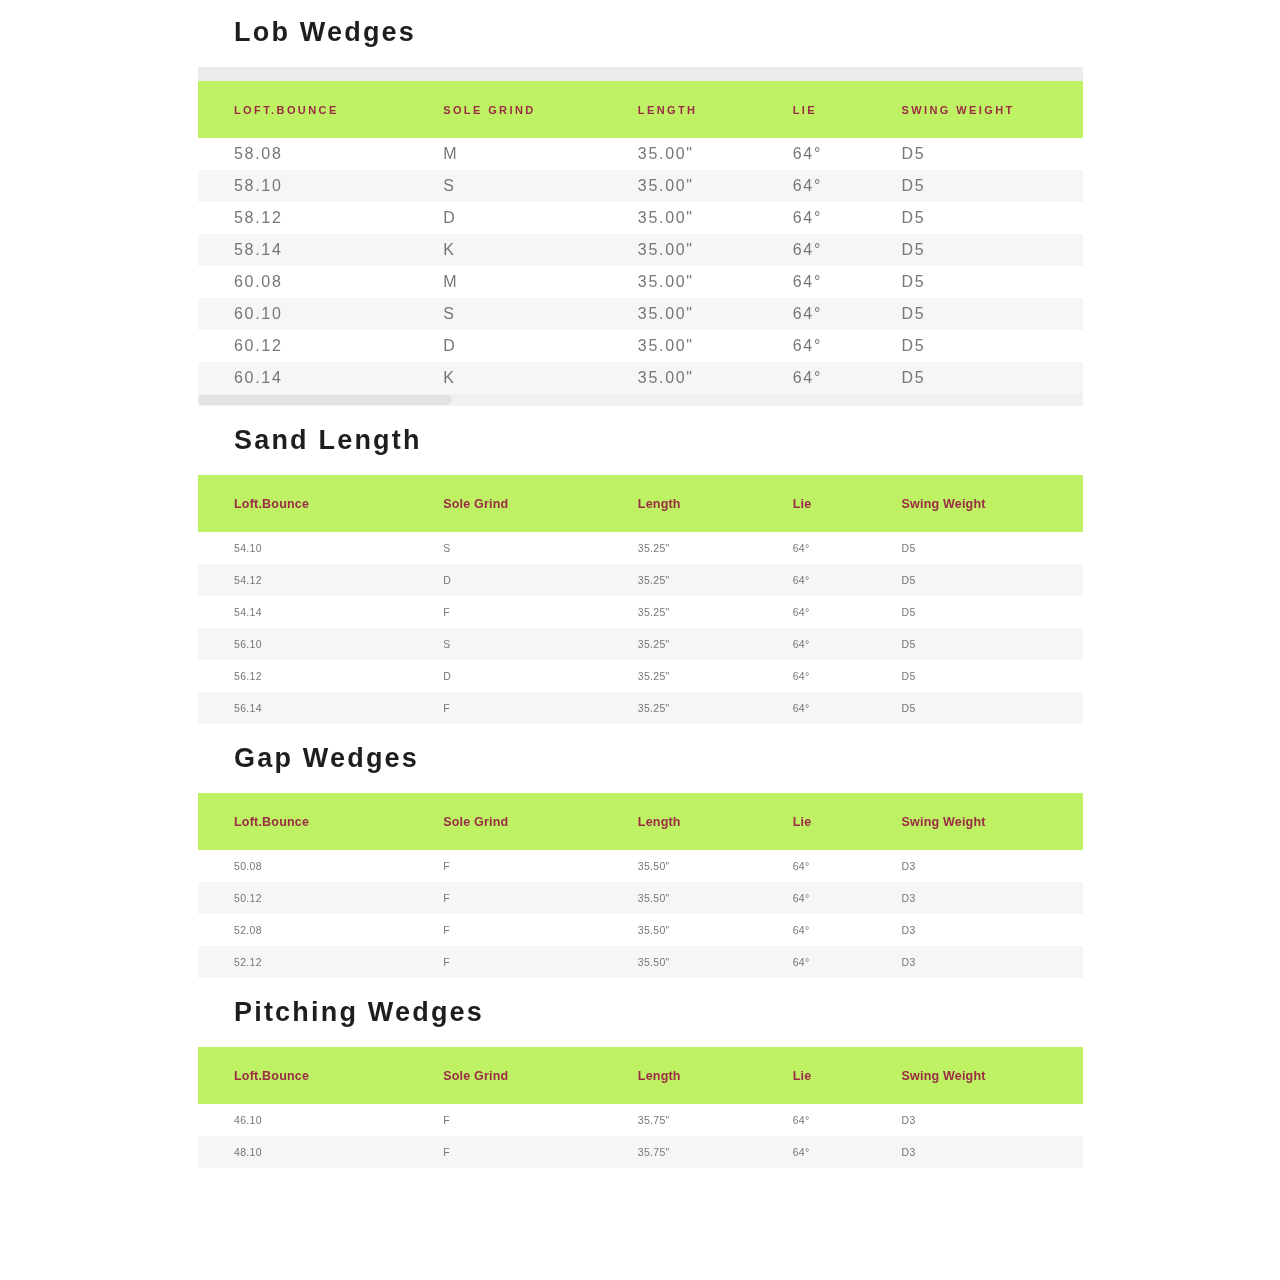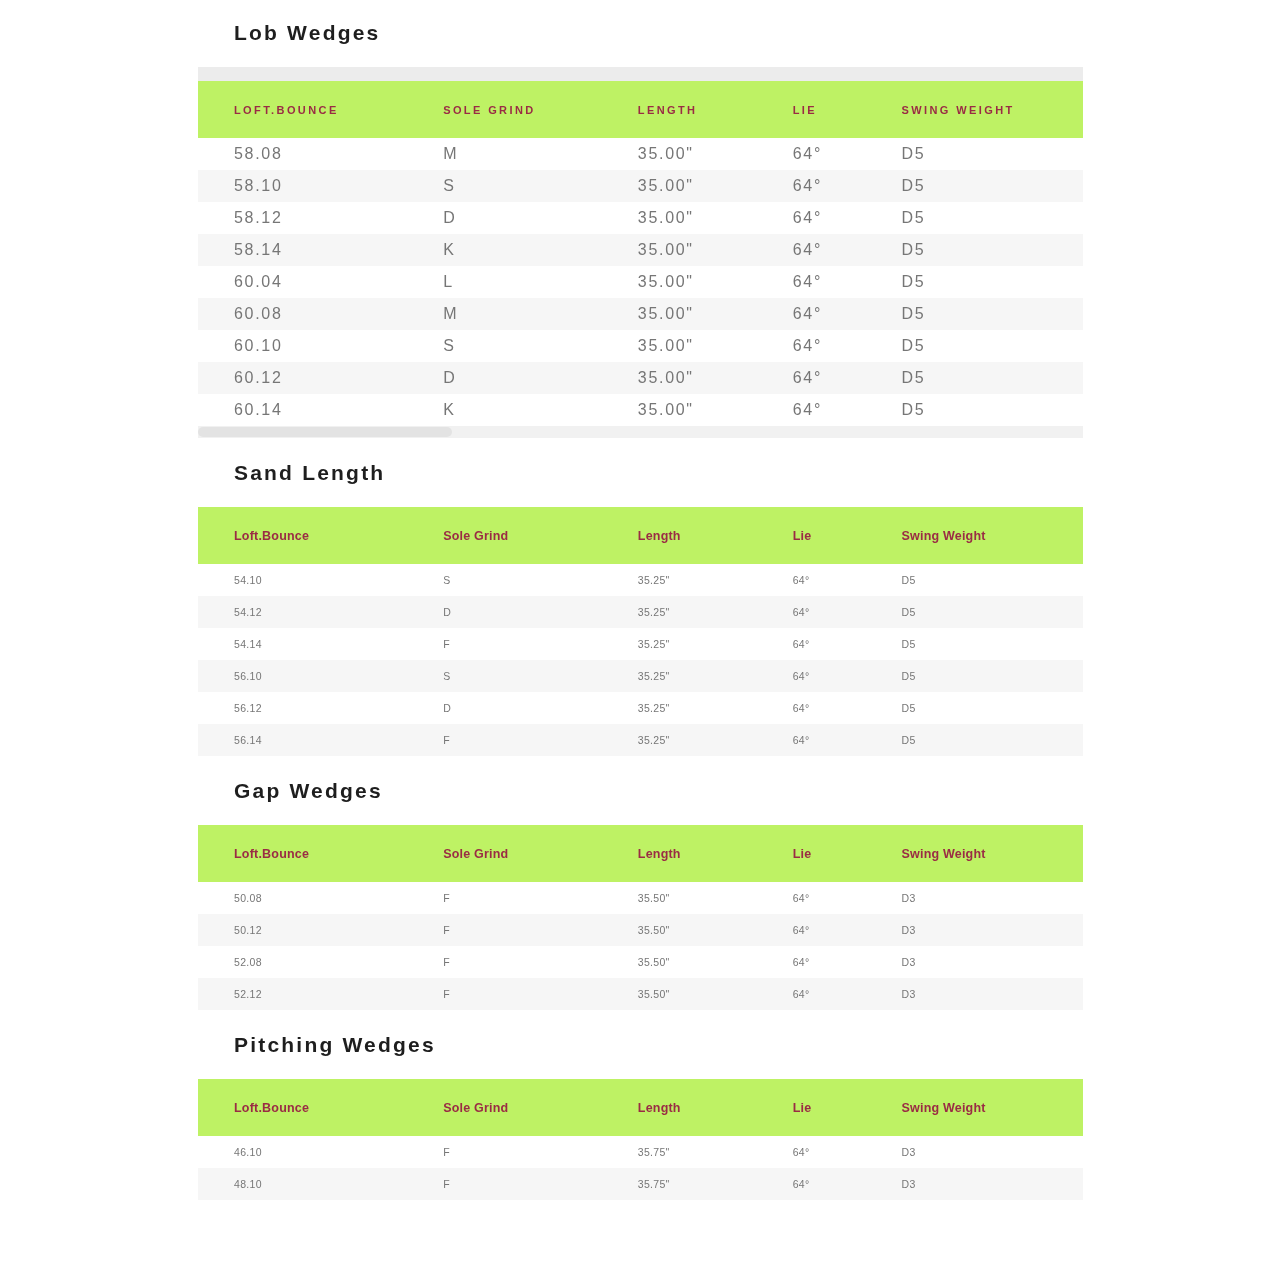--- a/index.html
+++ b/index.html
@@ -11,21 +11,21 @@
   body {
     width: 1280px; height: 1280px;
     overflow: hidden;
   }
   .content {
     padding: 20px 0 0 198px;
   }
   .wedge-section { margin-bottom: 22px; }
   .section-title {
     margin: 0 0 22px 36px;
-    font-size: 21px;
+    font-size: 27px;
     line-height: 25px;
     font-weight: bold;
     letter-spacing: 2.2px;
     color: #1e1e1e;
   }
   .table-wrap { width: 885px; }
   .hscroll {
     width: 885px;
     position: relative;
     background: #ececec;
@@ -124,27 +124,20 @@
               <td>D5</td>
             </tr>
             <tr>
               <td>58.14</td>
               <td>K</td>
               <td>35.00"</td>
               <td>64°</td>
               <td>D5</td>
             </tr>
             <tr>
-              <td>60.04</td>
-              <td>L</td>
-              <td>35.00"</td>
-              <td>64°</td>
-              <td>D5</td>
-            </tr>
-            <tr>
               <td>60.08</td>
               <td>M</td>
               <td>35.00"</td>
               <td>64°</td>
               <td>D5</td>
             </tr>
             <tr>
               <td>60.10</td>
               <td>S</td>
               <td>35.00"</td>

